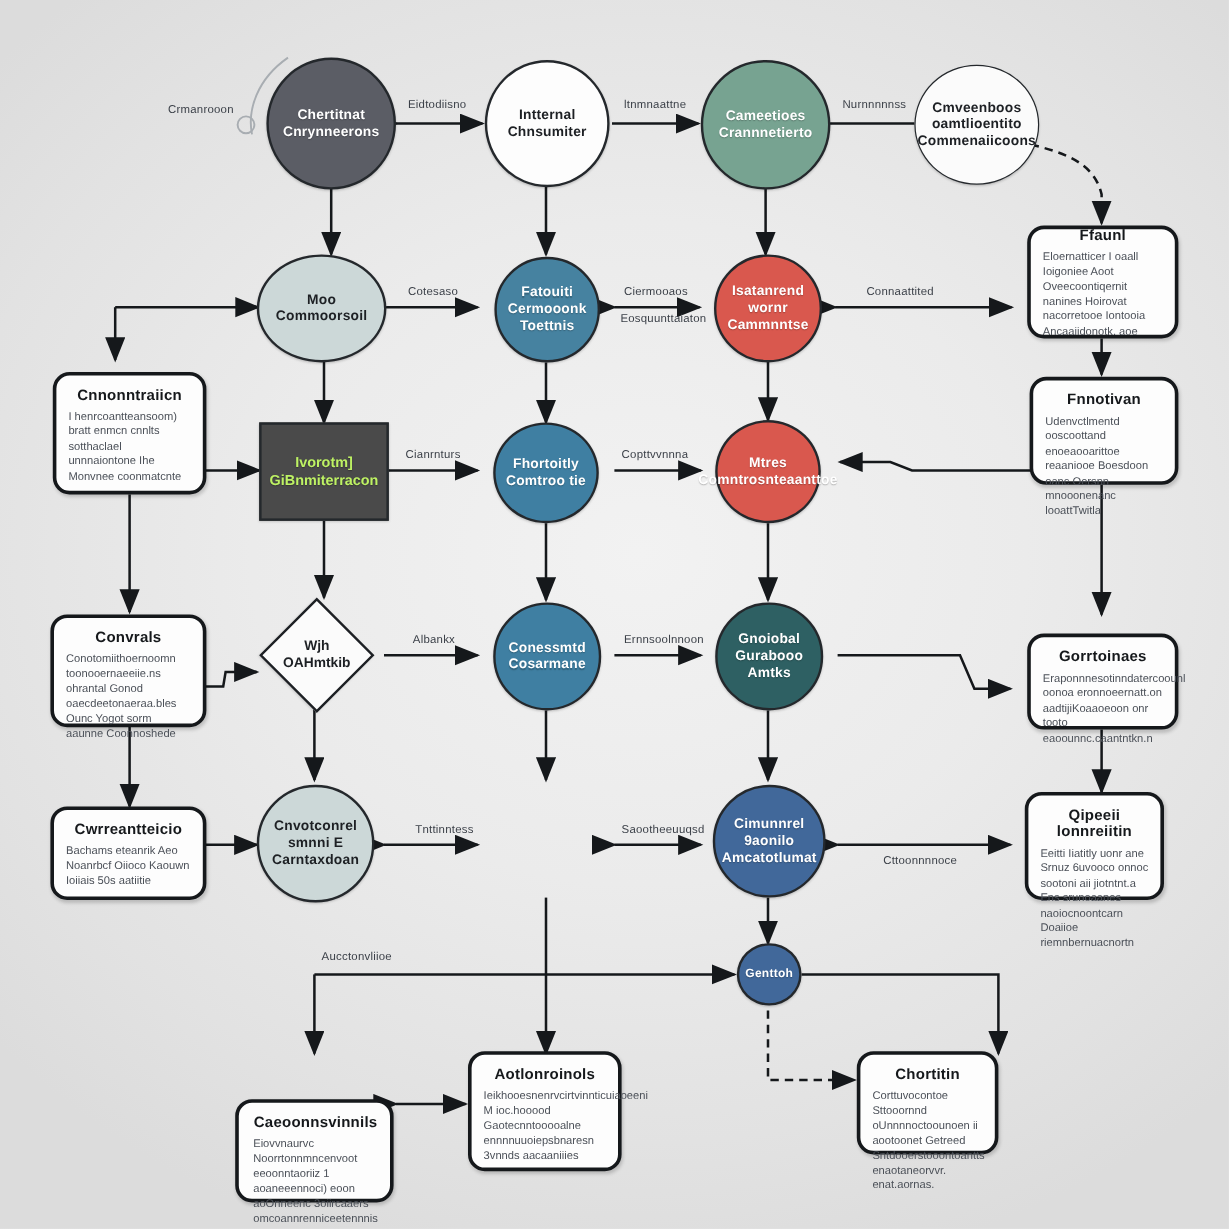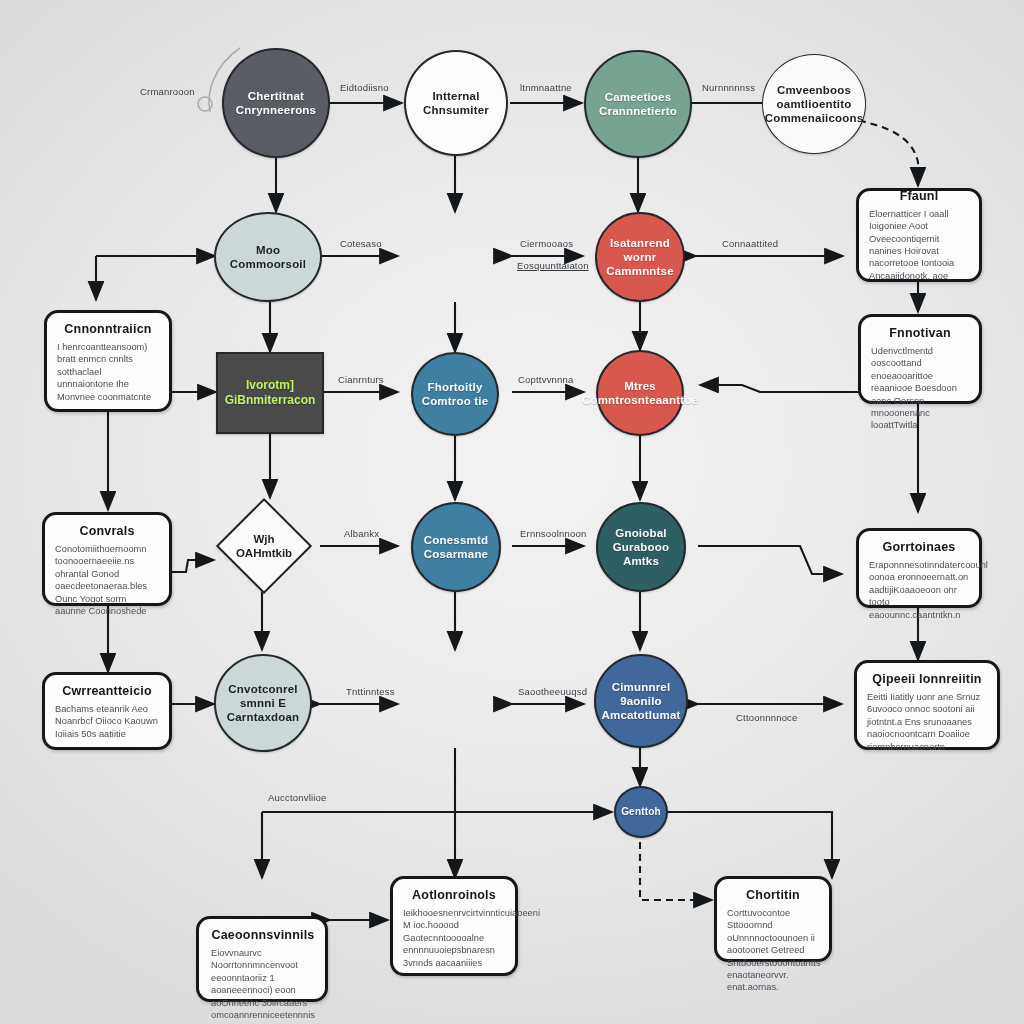--- a/index.html
+++ b/index.html
@@ -194,20 +194,23 @@
   </div>
 
   <div class="node circ dark-txt" style="left:762px;top:54px;width:104px;height:100px;background:#fbfbfb;border-width:1.6px;">
     <div class="lbl">Cmveenboos<br>oamtlioentito<br>Commenaiicoons</div>
   </div>
 
   <div class="node circ dark-txt" style="left:214px;top:212px;width:108px;height:90px;background:#ccd8d8;">
     <div class="lbl">Moo<br>Commoorsoil</div>
   </div>
 
+  <div class="node circ light" style="left:412px;top:214px;width:88px;height:88px;background:#4682a0;">
+    <div class="lbl">Fatouiti<br>Cermooonk<br>Toettnis</div>
+  </div>
 
   <div class="node circ light" style="left:595px;top:212px;width:90px;height:90px;background:#d9584e;">
     <div class="lbl">Isatanrend<br>wornr<br>Cammnntse</div>
   </div>
 
   <div class="node sq" style="left:216px;top:352px;width:108px;height:82px;background:#4a4a4a;">
     <div class="lbl">Ivorotm]<br>GiBnmiterracon</div>
   </div>
 
   <div class="node circ light" style="left:411px;top:352px;width:88px;height:84px;background:#3f7fa2;">
@@ -268,21 +271,21 @@
   <div class="node box" style="left:858px;top:314px;width:124px;height:90px;">
     <div class="title">Fnnotivan</div>
     <div class="body">Udenvctlmentd ooscoottand enoeaooarittoe reaaniooe Boesdoon oanc Oersnn mnooonenanc looattTwitla</div>
   </div>
 
   <div class="node box" style="left:856px;top:528px;width:126px;height:80px;">
     <div class="title">Gorrtoinaes</div>
     <div class="body">Eraponnnesotinndatercoounl oonoa eronnoeernatt.on aadtijiKoaaoeoon onr tooto eaoounnc.caantntkn.n</div>
   </div>
 
-  <div class="node box" style="left:854px;top:660px;width:146px;height:90px;">
+  <div class="node box" style="left:854px;top:660px;width:116px;height:90px;">
     <div class="title">Qipeeii lonnreiitin</div>
     <div class="body">Eeitti Iiatitly uonr ane Srnuz 6uvooco onnoc sootoni aii jiotntnt.a Ens srunoaanes naoiocnoontcarn Doaiioe riemnbernuacnortn</div>
   </div>
 
   <div class="node box" style="left:196px;top:916px;width:132px;height:86px;padding-left:12px;">
     <div class="title">Caeoonnsvinnils</div>
     <div class="body">Eiovvnaurvc Noorrtonnmncenvoot eeoonntaoriiz 1 aoaneeennoci) eoon aoOnneenc 3oiircaaers omcoannrenniceetennnis</div>
   </div>
 
   <div class="node box" style="left:390px;top:876px;width:128px;height:100px;">
@@ -295,21 +298,21 @@
     <div class="body">Corttuvocontoe Sttooornnd oUnnnnoctoounoen ii aootoonet Getreed Sntdooerstooontoantts enaotaneorvvr. enat.aornas.</div>
   </div>
 
   <div class="edge-label" style="left:140px;top:86px;">Crmanrooon</div>
   <div class="edge-label" style="left:340px;top:82px;">Eidtodiisno</div>
   <div class="edge-label" style="left:520px;top:82px;">ltnmnaattne</div>
   <div class="edge-label" style="left:702px;top:82px;">Nurnnnnnss</div>
 
   <div class="edge-label" style="left:340px;top:238px;">Cotesaso</div>
   <div class="edge-label" style="left:520px;top:238px;">Ciermooaos</div>
-  <div class="edge-label" style="left:517px;top:260px;text-decoration:underline;">Eosquunttaiaton</div>
+  <div class="edge-label" style="left:517px;top:260px;">Eosquunttaiaton</div>
   <div class="edge-label" style="left:722px;top:238px;">Connaattited</div>
 
   <div class="edge-label" style="left:338px;top:374px;">Cianrnturs</div>
   <div class="edge-label" style="left:518px;top:374px;">Copttvvnnna</div>
 
   <div class="edge-label" style="left:344px;top:528px;">Albankx</div>
   <div class="edge-label" style="left:520px;top:528px;">Ernnsoolnnoon</div>
 
   <div class="edge-label" style="left:346px;top:686px;">Tnttinntess</div>
   <div class="edge-label" style="left:518px;top:686px;">Saootheeuuqsd</div>

